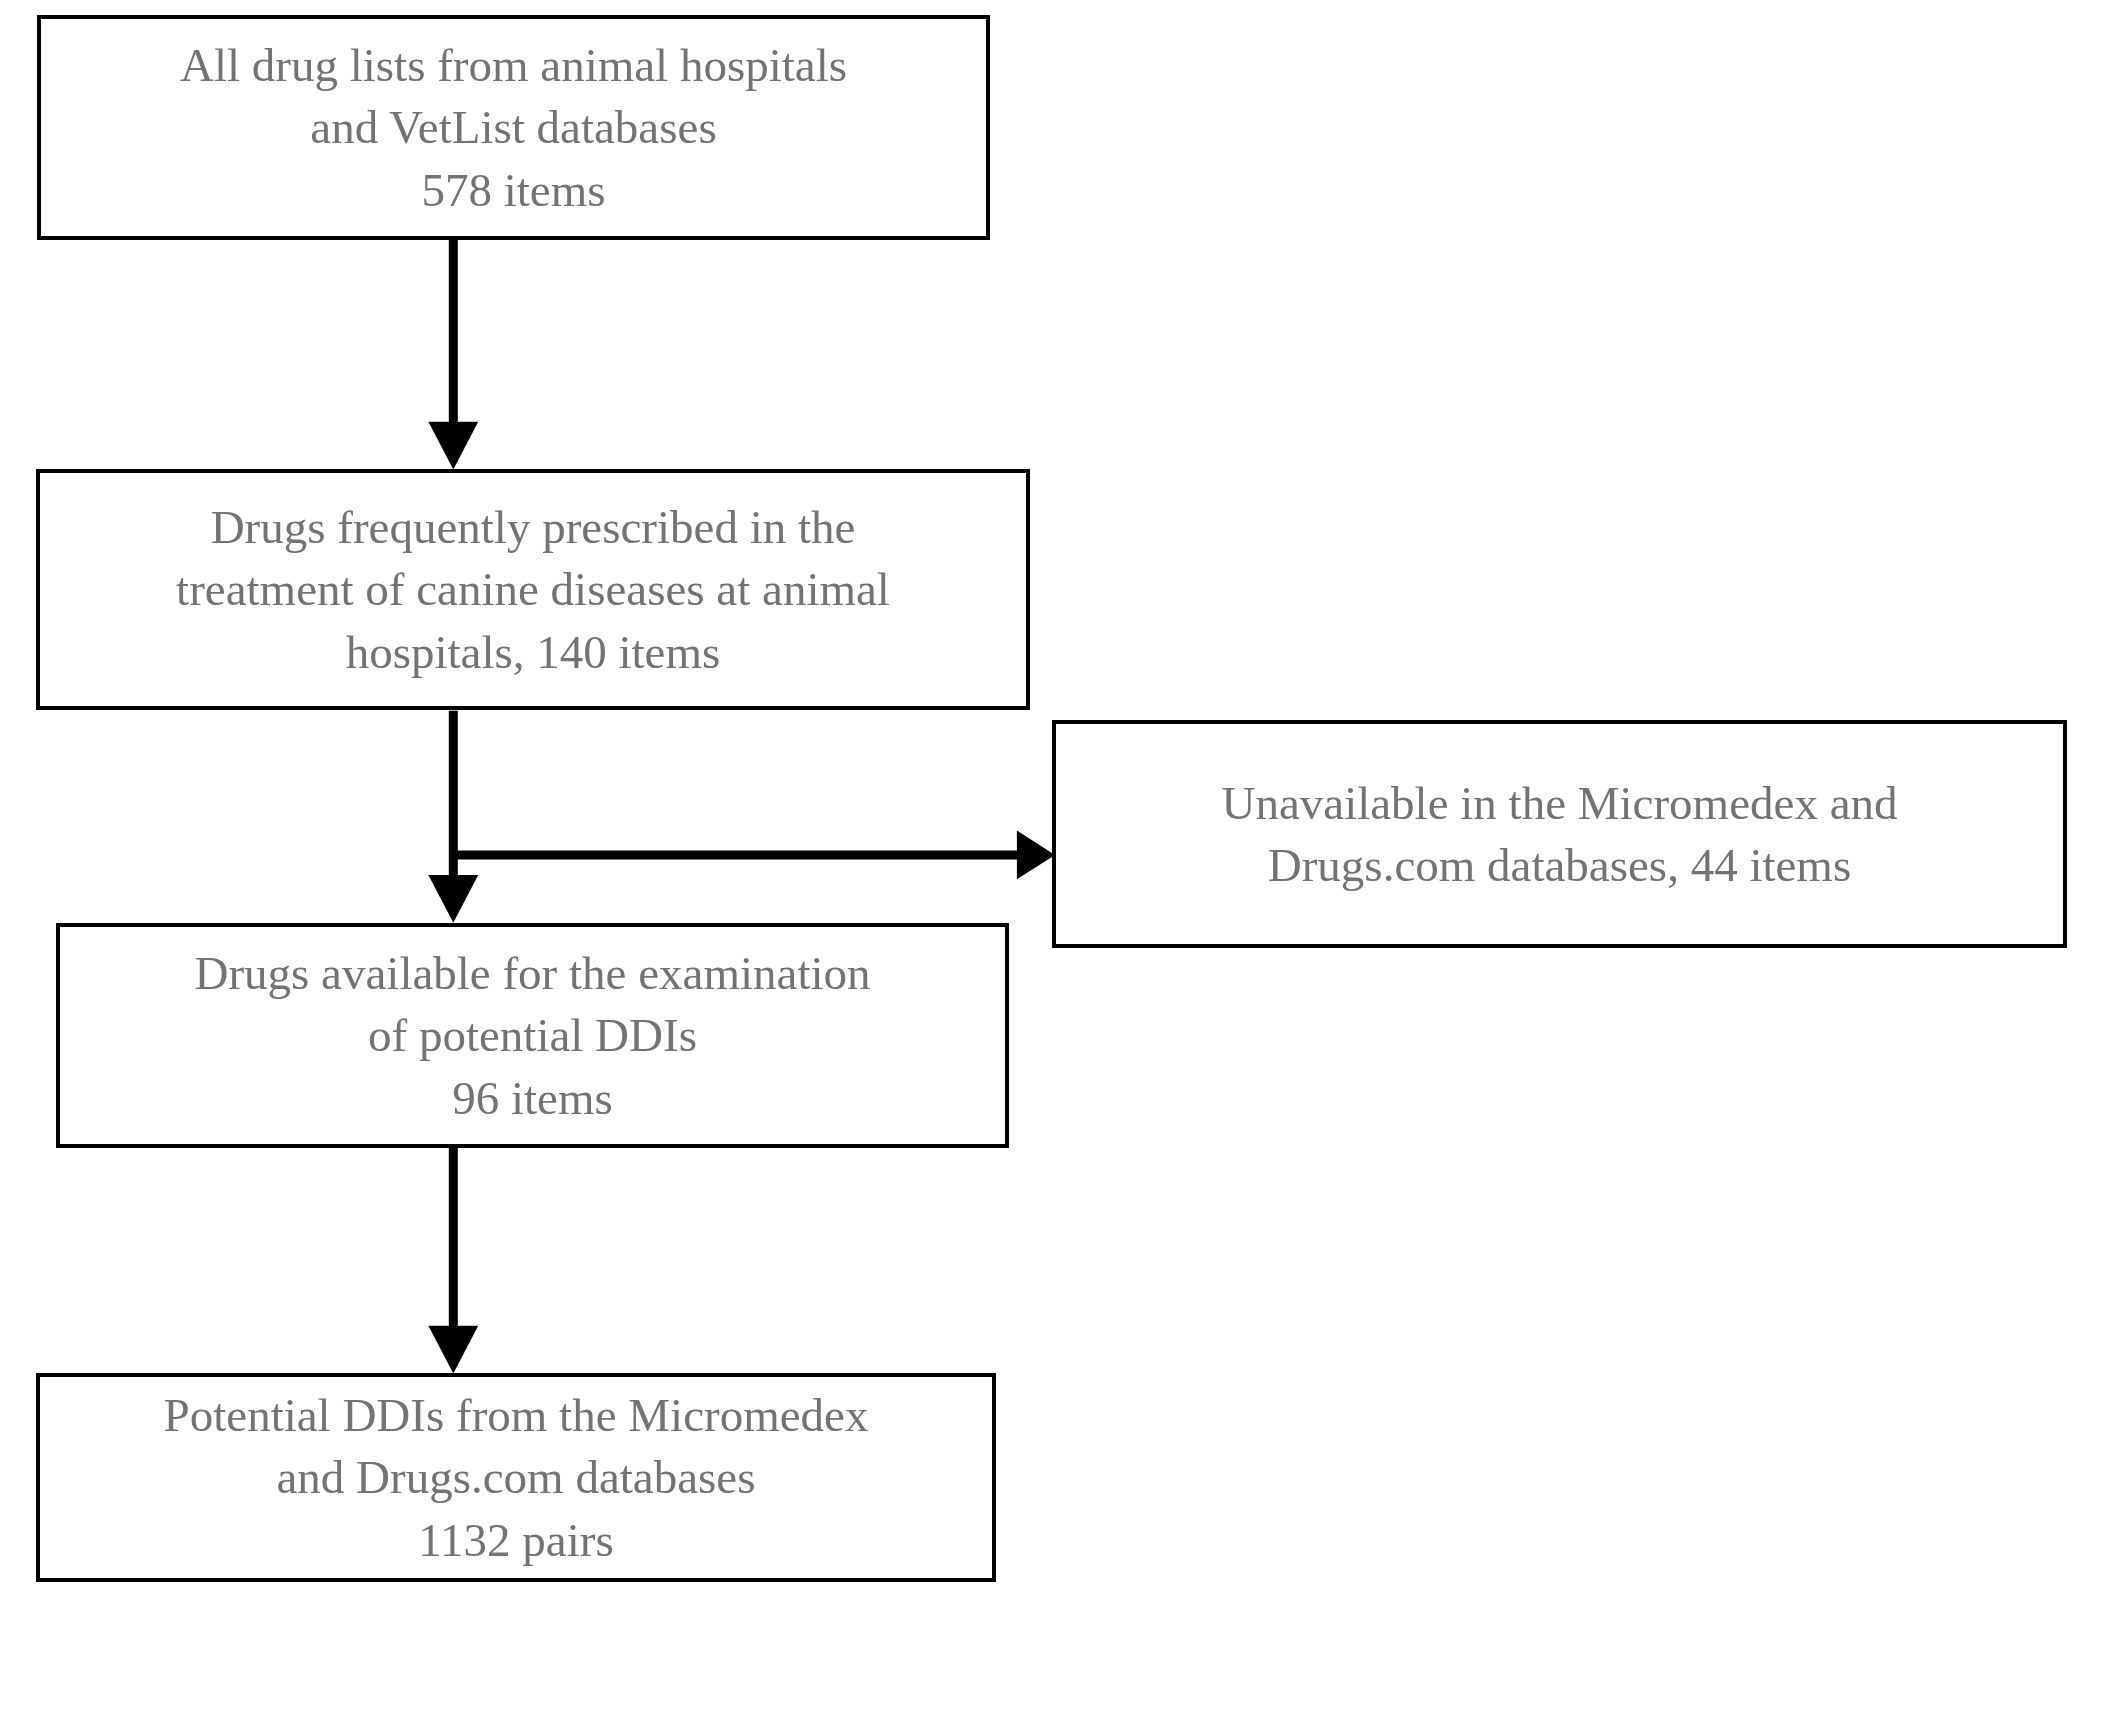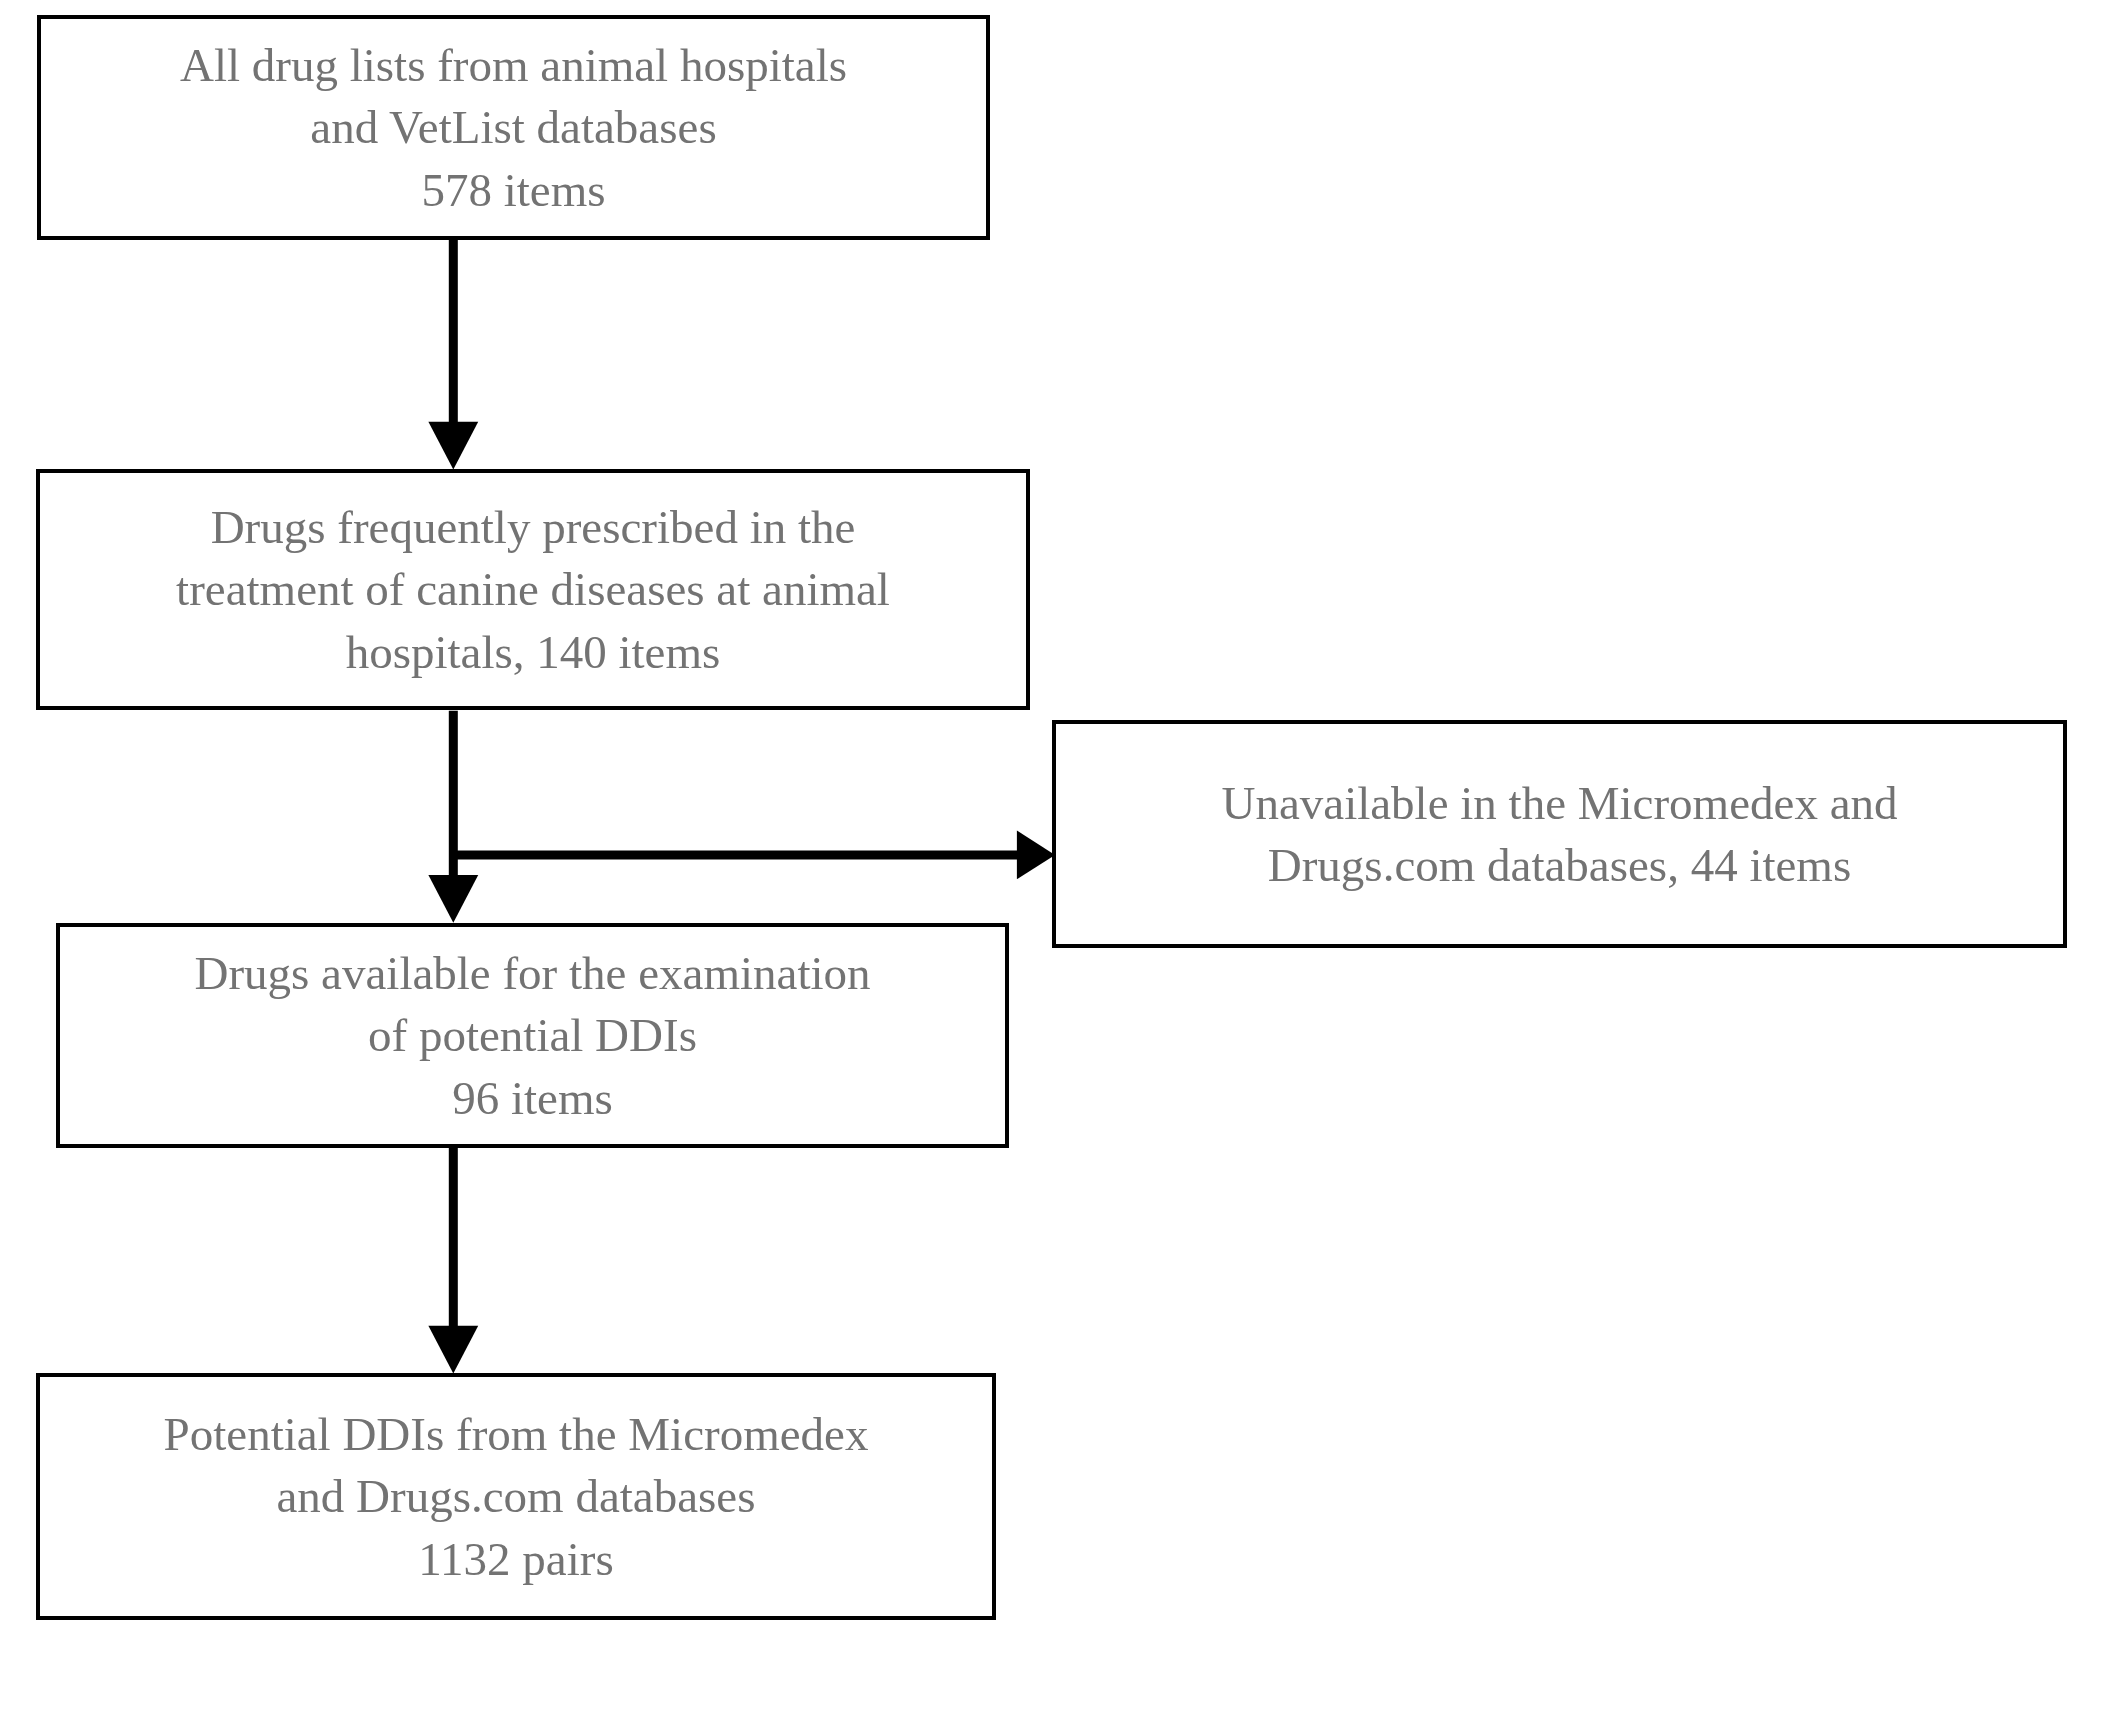--- a/index.html
+++ b/index.html
@@ -31,21 +31,21 @@
     line-height: 1.33;
     color: #737373;
     padding: 0 21px;
     white-space: pre-line;
   }
 
   
   #box-all-drugs      { left: 37px;  top: 15px;   width: 953px; height: 225px; }
   #box-frequently     { left: 36px;  top: 469px;  width: 994px; height: 241px; }
   #box-available      { left: 36px;  top: 923px; width: 953px; height: 225px; margin-left: 20px; }
-  #box-potential-ddis { left: 36px;  top: 1373px; width: 960px; height: 247px; }
+  #box-potential-ddis { left: 36px;  top: 1373px; width: 960px; height: 209px; }
   #box-unavailable    { left: 1052px; top: 720px; width: 1015px; height: 228px; }
 
   
   #connectors {
     position: absolute;
     left: 0;
     top: 0;
     width: 2108px;
     height: 1731px;
     pointer-events: none;

